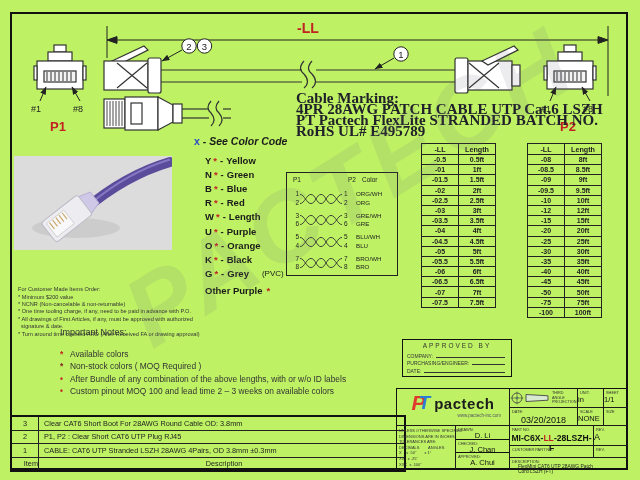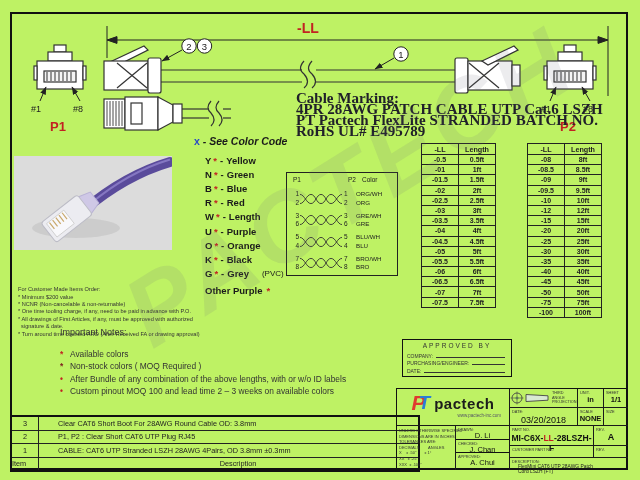--- a/index.html
+++ b/index.html
@@ -51,40 +51,40 @@
   
   .appr-box{left:402px;top:339px;width:110px;height:38px;border:1.5px solid #111;box-sizing:border-box;padding:2px 4px;}
   .appr-title{text-align:center;font-size:6.5px;letter-spacing:2px;color:#333;margin-bottom:2px;}
   .appr-row{display:flex;align-items:flex-end;font-size:5px;color:#333;height:7.5px;}
   .appr-row .ln{flex:1;border-bottom:0.8px solid #333;margin:0 2px 1px 3px;}
   
   .item-tbl{left:10px;top:415px;}
   .item-tbl table{border-collapse:collapse;border:2px solid #111;}
   .item-tbl td{border:1px solid #222;height:12.5px;font-size:7.3px;color:#222;padding:0;}
   .item-tbl td.no{width:26px;text-align:center;}
-  .item-tbl td.ds{width:360px;text-align:left;padding-left:19px;margin-top:48px;}
-  .item-tbl tr.hrow td{text-align:left;height:12px;}
+  .item-tbl td.ds{width:360px;text-align:left;padding-left:5px;margin-top:48px;}
+  .item-tbl tr.hrow td{text-align:right;height:12px;}
   
   .tblock{left:396px;top:388px;width:232px;height:82px;border:1.5px solid #111;box-sizing:border-box;}
   .cell{position:absolute;box-sizing:border-box;border-color:#111;}
   .lab{font-size:3.9px;color:#333;padding:1px 0 0 2px;}
   .tb-logo{left:0;top:0;width:113px;height:37px;border-right:1px solid;border-bottom:1px solid;}
   .logo-row{display:flex;align-items:center;justify-content:center;margin-top:4px;}
   .logo-p{font-size:21px;font-weight:bold;font-style:italic;color:#e03a2f;line-height:20px;}
   .logo-t{font-size:19px;font-weight:bold;font-style:italic;color:#2a7fd4;margin-left:-7px;line-height:20px;}
   .logo-word{font-size:15px;font-weight:bold;letter-spacing:0.5px;color:#1c1c1c;margin-left:4px;}
   .logo-url{text-align:right;font-size:4.5px;color:#556;padding-right:8px;}
   .tb-proj{left:113px;top:0;width:68px;height:19px;border-right:1px solid;border-bottom:1px solid;display:flex;align-items:center;}
   .proj-txt{font-size:3.8px;line-height:4.6px;color:#333;margin-left:2px;}
   .tb-unit{left:181px;top:0;width:26px;height:19px;border-right:1px solid;border-bottom:1px solid;}
   .tb-sheet{left:207px;top:0;width:24px;height:19px;border-bottom:1px solid;}
   .tb-date{left:113px;top:19px;width:68px;height:18px;border-right:1px solid;border-bottom:1px solid;}
   .tb-scale{left:181px;top:19px;width:26px;height:18px;border-right:1px solid;border-bottom:1px solid;}
   .tb-size{left:207px;top:19px;width:24px;height:18px;border-bottom:1px solid;}
-  .cval{text-align:center;font-size:7.5px;color:#111;font-weight:bold;}
+  .cval{font-size:7.5px;color:#111;}
   .dval{text-align:center;font-size:9px;color:#111;margin-top:1px;}
   .tb-tol{left:0;top:37px;width:59px;height:44px;border-right:1px solid;padding:2px 0 0 2px;}
   .tol-line{font-size:4px;line-height:5.6px;color:#333;white-space:pre;}
   .tb-sign{left:59px;top:37px;width:54px;height:44px;border-right:1px solid;}
   .sig-row{height:13.6px;border-bottom:1px solid #111;box-sizing:border-box;}
   .sig-row:last-child{border-bottom:none;}
   .sig-name{text-align:center;font-size:7.5px;color:#111;margin-top:-1px;}
   .tb-part{left:113px;top:37px;width:84px;height:20px;border-right:1px solid;border-bottom:1px solid;}
   .part-val{text-align:center;font-size:8.6px;font-weight:600;color:#111;margin-top:1px;}
   .tb-rev1{left:197px;top:37px;width:34px;height:20px;border-bottom:1px solid;}

